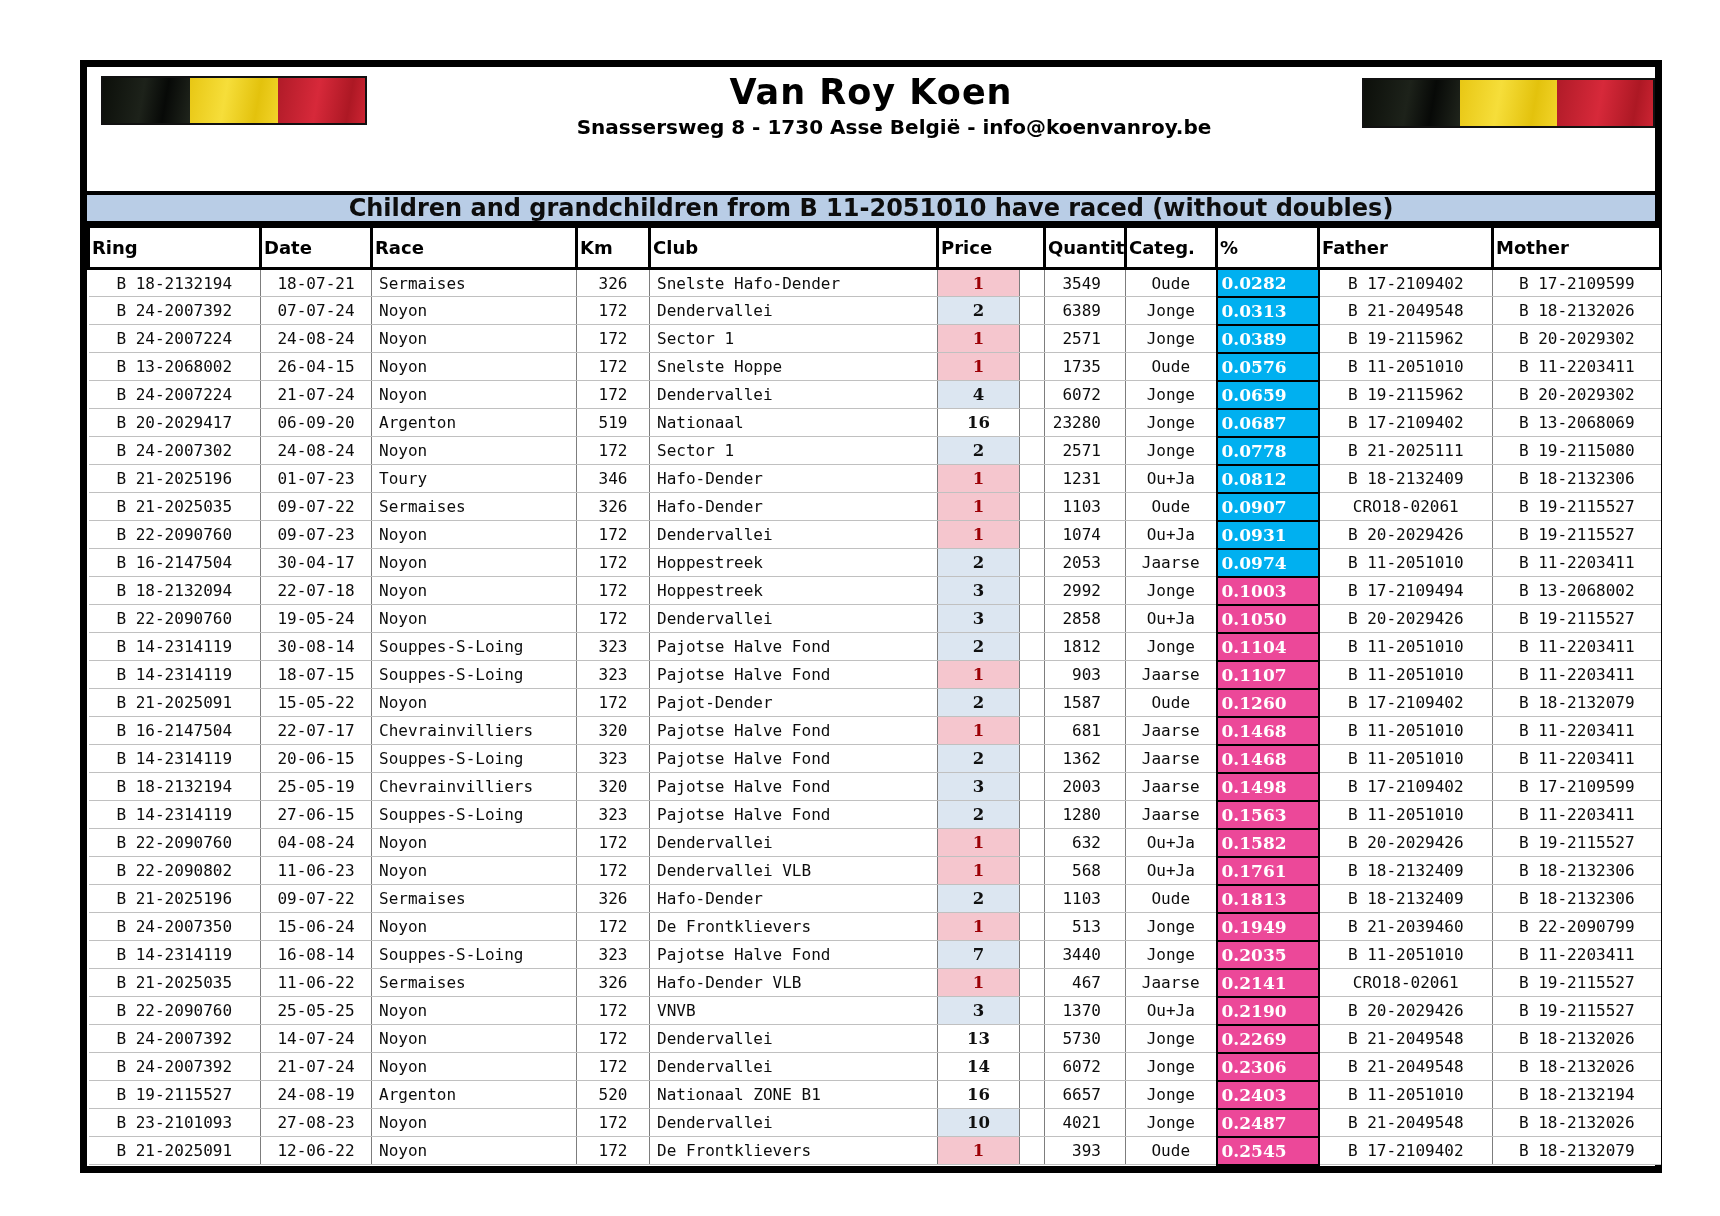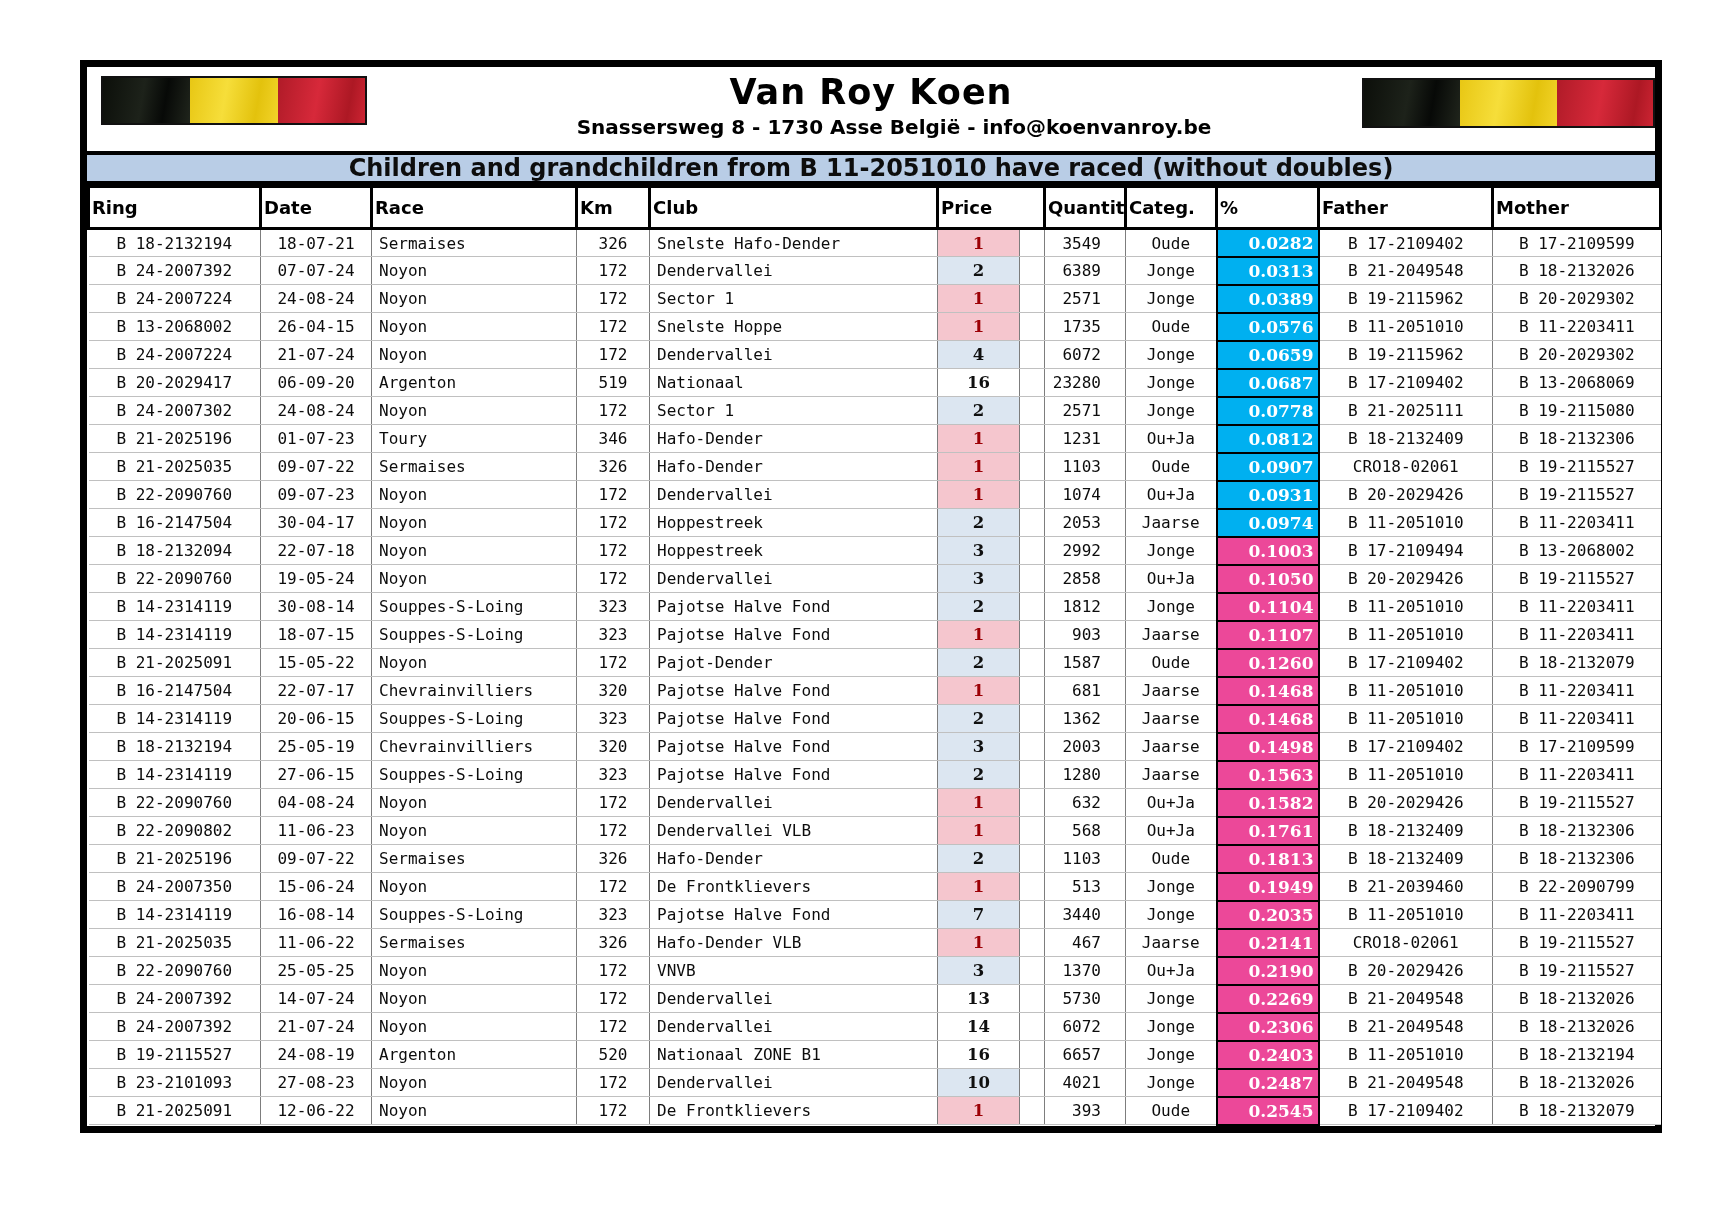--- a/index.html
+++ b/index.html
@@ -16,21 +16,21 @@
   .flag i{ flex:1; display:block; }
   .flag .fb{ background:linear-gradient(100deg,#0c0f0a 0%,#1d221a 45%,#070907 70%,#20251c 100%); }
   .flag .fy{ background:linear-gradient(100deg,#e8c714 0%,#f6de3a 40%,#e3c20d 75%,#f2d42a 100%); }
   .flag .fr{ background:linear-gradient(100deg,#b01b28 0%,#d7293a 45%,#ad1824 80%,#cd2433 100%); }
   .title{ text-align:center; font-size:35px; font-weight:bold; letter-spacing:1px; padding-top:5px; color:#000; }
   .subtitle{ text-align:center; font-size:20px; font-weight:bold; margin-top:3px; color:#000;padding-left:46px; }
   
   .banner{
     background:#b9cde6; border-top:4px solid #000; border-bottom:4px solid #000;
     height:34px; line-height:26px; text-align:center;
-    font-size:24px; font-weight:bold; color:#0d0d0d;
+    font-size:24px; font-weight:bold; color:#0d0d0d;margin-top:40px;
   }
   
   table{ border-collapse:collapse; table-layout:fixed; width:1572px; }
   thead th{
     border:3px solid #000; background:#fff;
     font-size:18px; font-weight:bold; text-align:left;
     height:42px; padding:0 2px; overflow:hidden; white-space:nowrap;
   }
   tbody tr{ height:28px; }
   tbody td{
@@ -42,21 +42,21 @@
   td.td-race, td.td-club{ text-align:left; padding-left:7px; }
   td.td-qty{ text-align:right; padding-right:24px; }
   td.td-price{
     text-align:center; font-family:"DejaVu Serif", serif; font-weight:bold; font-size:16.5px;
   }
   td.price-pink{ background:#f5c6ce; color:#9c0006; }
   td.price-blue{ background:#dce6f1; color:#101010; }
   td.price-plain{ background:#ffffff; color:#101010; }
   td.td-spacer{ background:#fff; }
   td.td-pct{
-    text-align:right; border:2px solid #000;
+    text-align:left; border:2px solid #000;
     font-family:"DejaVu Serif", serif; font-weight:bold; font-size:17px; color:#ffffff;margin-left:18px;
   }
   td.pct-blue{ background:#00b0f0; }
   td.pct-red{ background:#ec4899; }
   td.td-mother{ border-right:none; }
 </style>
 </head>
 <body>
 
 <div class="sheet">

